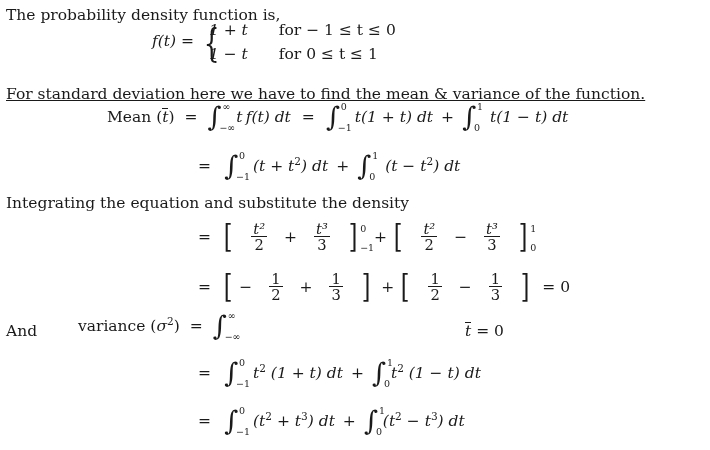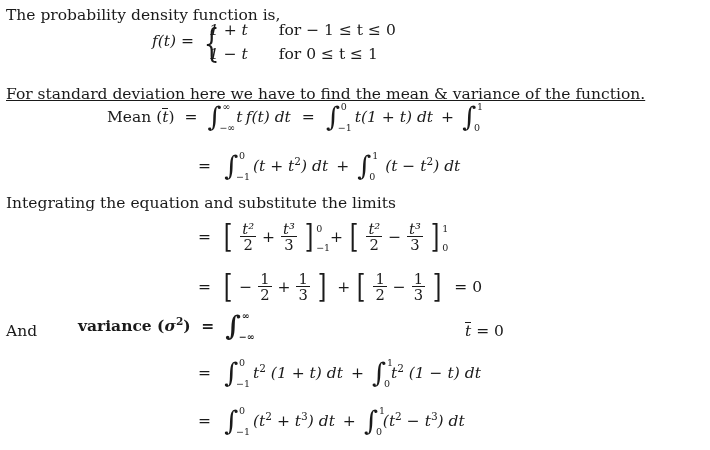--- a/index.html
+++ b/index.html
@@ -40,21 +40,21 @@
     vertical-align: super;
     font-style: normal;
   }
   
   .frac {
     display: inline-block;
     vertical-align: middle;
     text-align: center;
     font-size: 0.95em;
     line-height: 1.05;
-    margin: 0 1px;
+    margin: 0 12px;
     position: relative;
     top: -1px;
   }
   .frac .num {
     display: block;
     padding: 0 2px;
     border-bottom: 1px solid #1a1a1a;
   }
   .frac .den {
     display: block;
@@ -189,32 +189,33 @@
   <div class="line math" style="left:107px; top:108px;">
     <span>Mean (<span class="ovl it">t</span>)</span>
     <span>&nbsp;=&nbsp;</span>
     <span class="intg">∫</span><span class="intlim"><span class="up">∞</span><span class="lo">−∞</span></span>
     <span style="margin-left:10px;" class="it">t f(t) dt</span>
     <span style="margin:0 6px;">=</span>
     <span class="intg">∫</span><span class="intlim"><span class="up">0</span><span class="lo">−1</span></span>
     <span style="margin-left:10px;" class="it">t(1 + t) dt</span>
     <span style="margin:0 3px;">+</span>
     <span class="intg">∫</span><span class="intlim"><span class="up">1</span><span class="lo">0</span></span>
+    <span style="margin-left:9px;" class="it">t(1 − t) dt</span>
   </div>
 
   <div class="line math" style="left:198px; top:155px;">
     <span>=</span>
     <span style="margin-left:8px;" class="intg">∫</span><span class="intlim"><span class="up">0</span><span class="lo">−1</span></span>
     <span style="margin-left:10px;" class="it">(t + t<span class="supn">2</span>) dt</span>
     <span style="margin:0 3px;">+</span>
     <span class="intg">∫</span><span class="intlim"><span class="up">1</span><span class="lo">0</span></span>
     <span style="margin-left:9px;" class="it">(t − t<span class="supn">2</span>) dt</span>
   </div>
 
-  <div class="line txt" style="left:6px; top:194px;">Integrating the equation and substitute the limits</div>
+  <div class="line txt" style="left:6px; top:194px;">Integrating the equation and substitute the density</div>
 
   <div class="line math" style="left:198px; top:222px;">
     <span>=</span>
     <span class="brk" style="margin-left:6px;">
       <span class="bk">[</span>
       <span class="frac">
         <span class="num it">t²</span>
         <span class="den">2</span>
       </span>
       <span>+</span>
@@ -268,21 +269,21 @@
         <span class="num">1</span>
         <span class="den">3</span>
       </span>
       <span class="bk">]</span>
     </span>
     <span style="margin-left:6px;">= 0</span>
   </div>
 
   <div class="line txt" style="left:6px; top:322px;">And</div>
 
-  <div class="line math" style="left:78px; top:315px;font-weight:bold;">
+  <div class="line math" style="left:78px; top:315px;">
     <span>variance (<span class="it">σ</span><span class="supn">2</span>)</span>
     <span>&nbsp;=&nbsp;</span>
     <span class="intg">∫</span><span class="intlim"><span class="up">∞</span><span class="lo">−∞</span></span>
   </div>
 
   <div class="line math" style="left:465px; top:322px;"><span class="ovl it">t</span> = 0</div>
 
   <div class="line math" style="left:198px; top:362px;">
     <span>=</span>
     <span style="margin-left:8px;" class="intg">∫</span><span class="intlim"><span class="up">0</span><span class="lo">−1</span></span>

